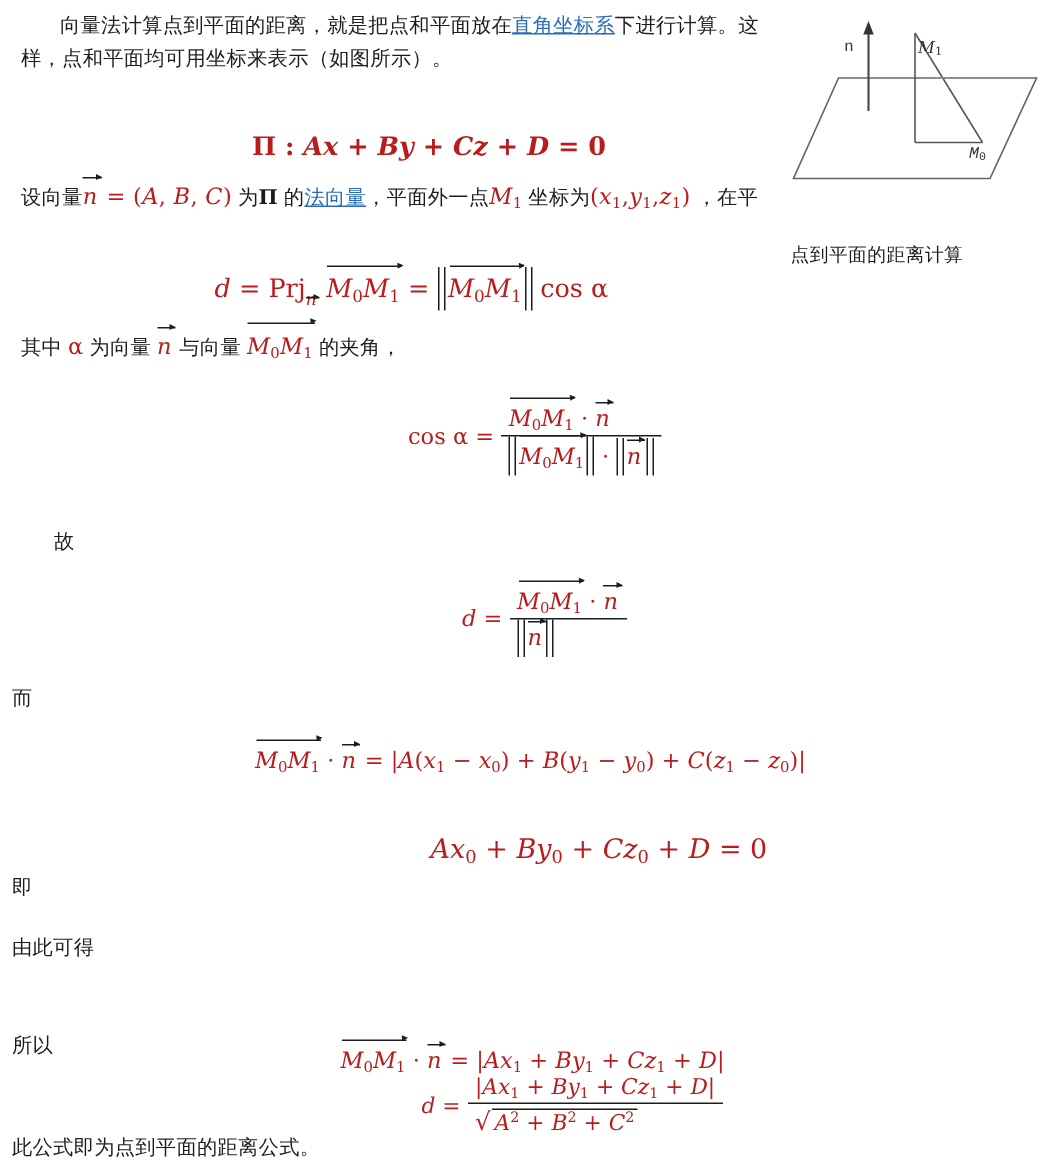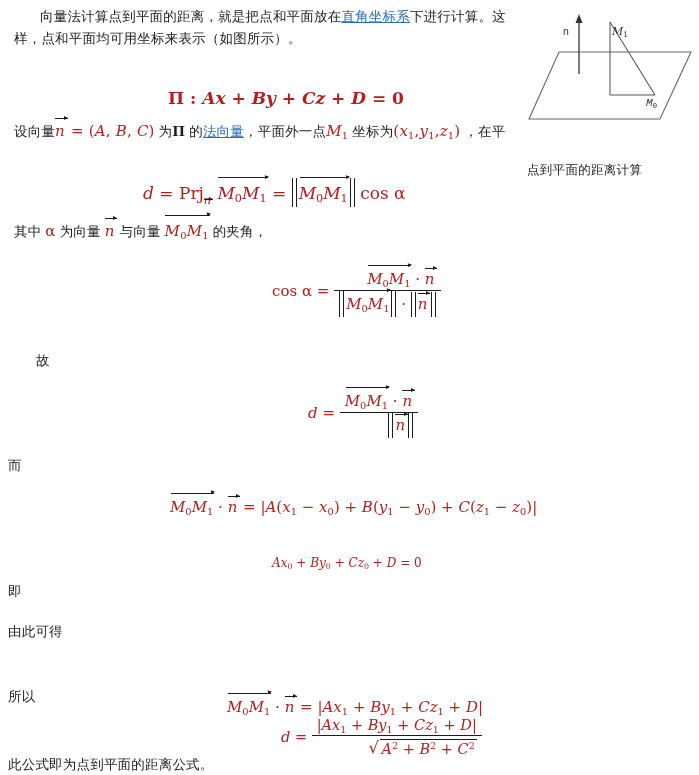--- a/index.html
+++ b/index.html
@@ -128,21 +128,21 @@
     border-left: 1px solid #1c1c1c;
     border-right: 1px solid #1c1c1c;
   }
   .norm::before { left: 0; }
   .norm::after  { right: 0; }
 
   
   .frac {
     display: inline-block;
     vertical-align: middle;
-    text-align: right;
+    text-align: left;
     position: relative;
     top: -0.05em;
   }
   .frac > .num {
     display: block;
     padding: 0 5px 2px 5px;
     border-bottom: 1.1px solid #1c1c1c;
   }
   .frac > .den {
     display: block;
@@ -242,21 +242,21 @@
 
   <div class="para" style="left:8px; top:455px;">
     <span>而</span>
   </div>
 
   <div class="math" style="left:170px; top:497px; font-size:15px;">
     <span class="vec"><span class="mi">M</span><sub>0</sub><span class="mi">M</span><sub>1</sub></span><span class="mo">&nbsp;</span><span class="mo">·</span><span class="mo">&nbsp;</span><span class="vecn mi">n</span><span class="mo">&nbsp;=&nbsp;|</span><span class="mi">A</span><span class="mo">(</span><span class="mi">x</span><sub>1</sub><span class="mo">&nbsp;</span><span class="mo">−</span><span class="mo">&nbsp;</span><span class="mi">x</span><sub>0</sub><span class="mo">)&nbsp;+&nbsp;</span><span class="mi">B</span><span class="mo">(</span><span class="mi">y</span><sub>1</sub><span class="mo">&nbsp;</span><span class="mo">−</span><span class="mo">&nbsp;</span><span class="mi">y</span><sub>0</sub><span class="mo">)&nbsp;+&nbsp;</span><span class="mi">C</span><span class="mo">(</span><span class="mi">z</span><sub>1</sub><span class="mo">&nbsp;</span><span class="mo">−</span><span class="mo">&nbsp;</span><span class="mi">z</span><sub>0</sub><span class="mo">)|</span>
   </div>
 
 
-  <div class="math" style="left:272px; top:556px; font-size:12px;text-align:center;">
+  <div class="math" style="left:287px; top:556px; font-size:18px;text-align:center;">
     <span class="mi">A</span><span class="mi">x</span><sub>0</sub><span class="mo">&nbsp;+&nbsp;</span><span class="mi">B</span><span class="mi">y</span><sub>0</sub><span class="mo">&nbsp;+&nbsp;</span><span class="mi">C</span><span class="mi">z</span><sub>0</sub><span class="mo">&nbsp;+&nbsp;</span><span class="mi">D</span><span class="mo">&nbsp;=&nbsp;</span><span class="mn">0</span>
   </div>
 
   <div class="para" style="left:8px; top:581px;">
     <span>即</span>
   </div>
 
 
   <div class="para" style="left:8px; top:621px;">
     <span>由此可得</span>

